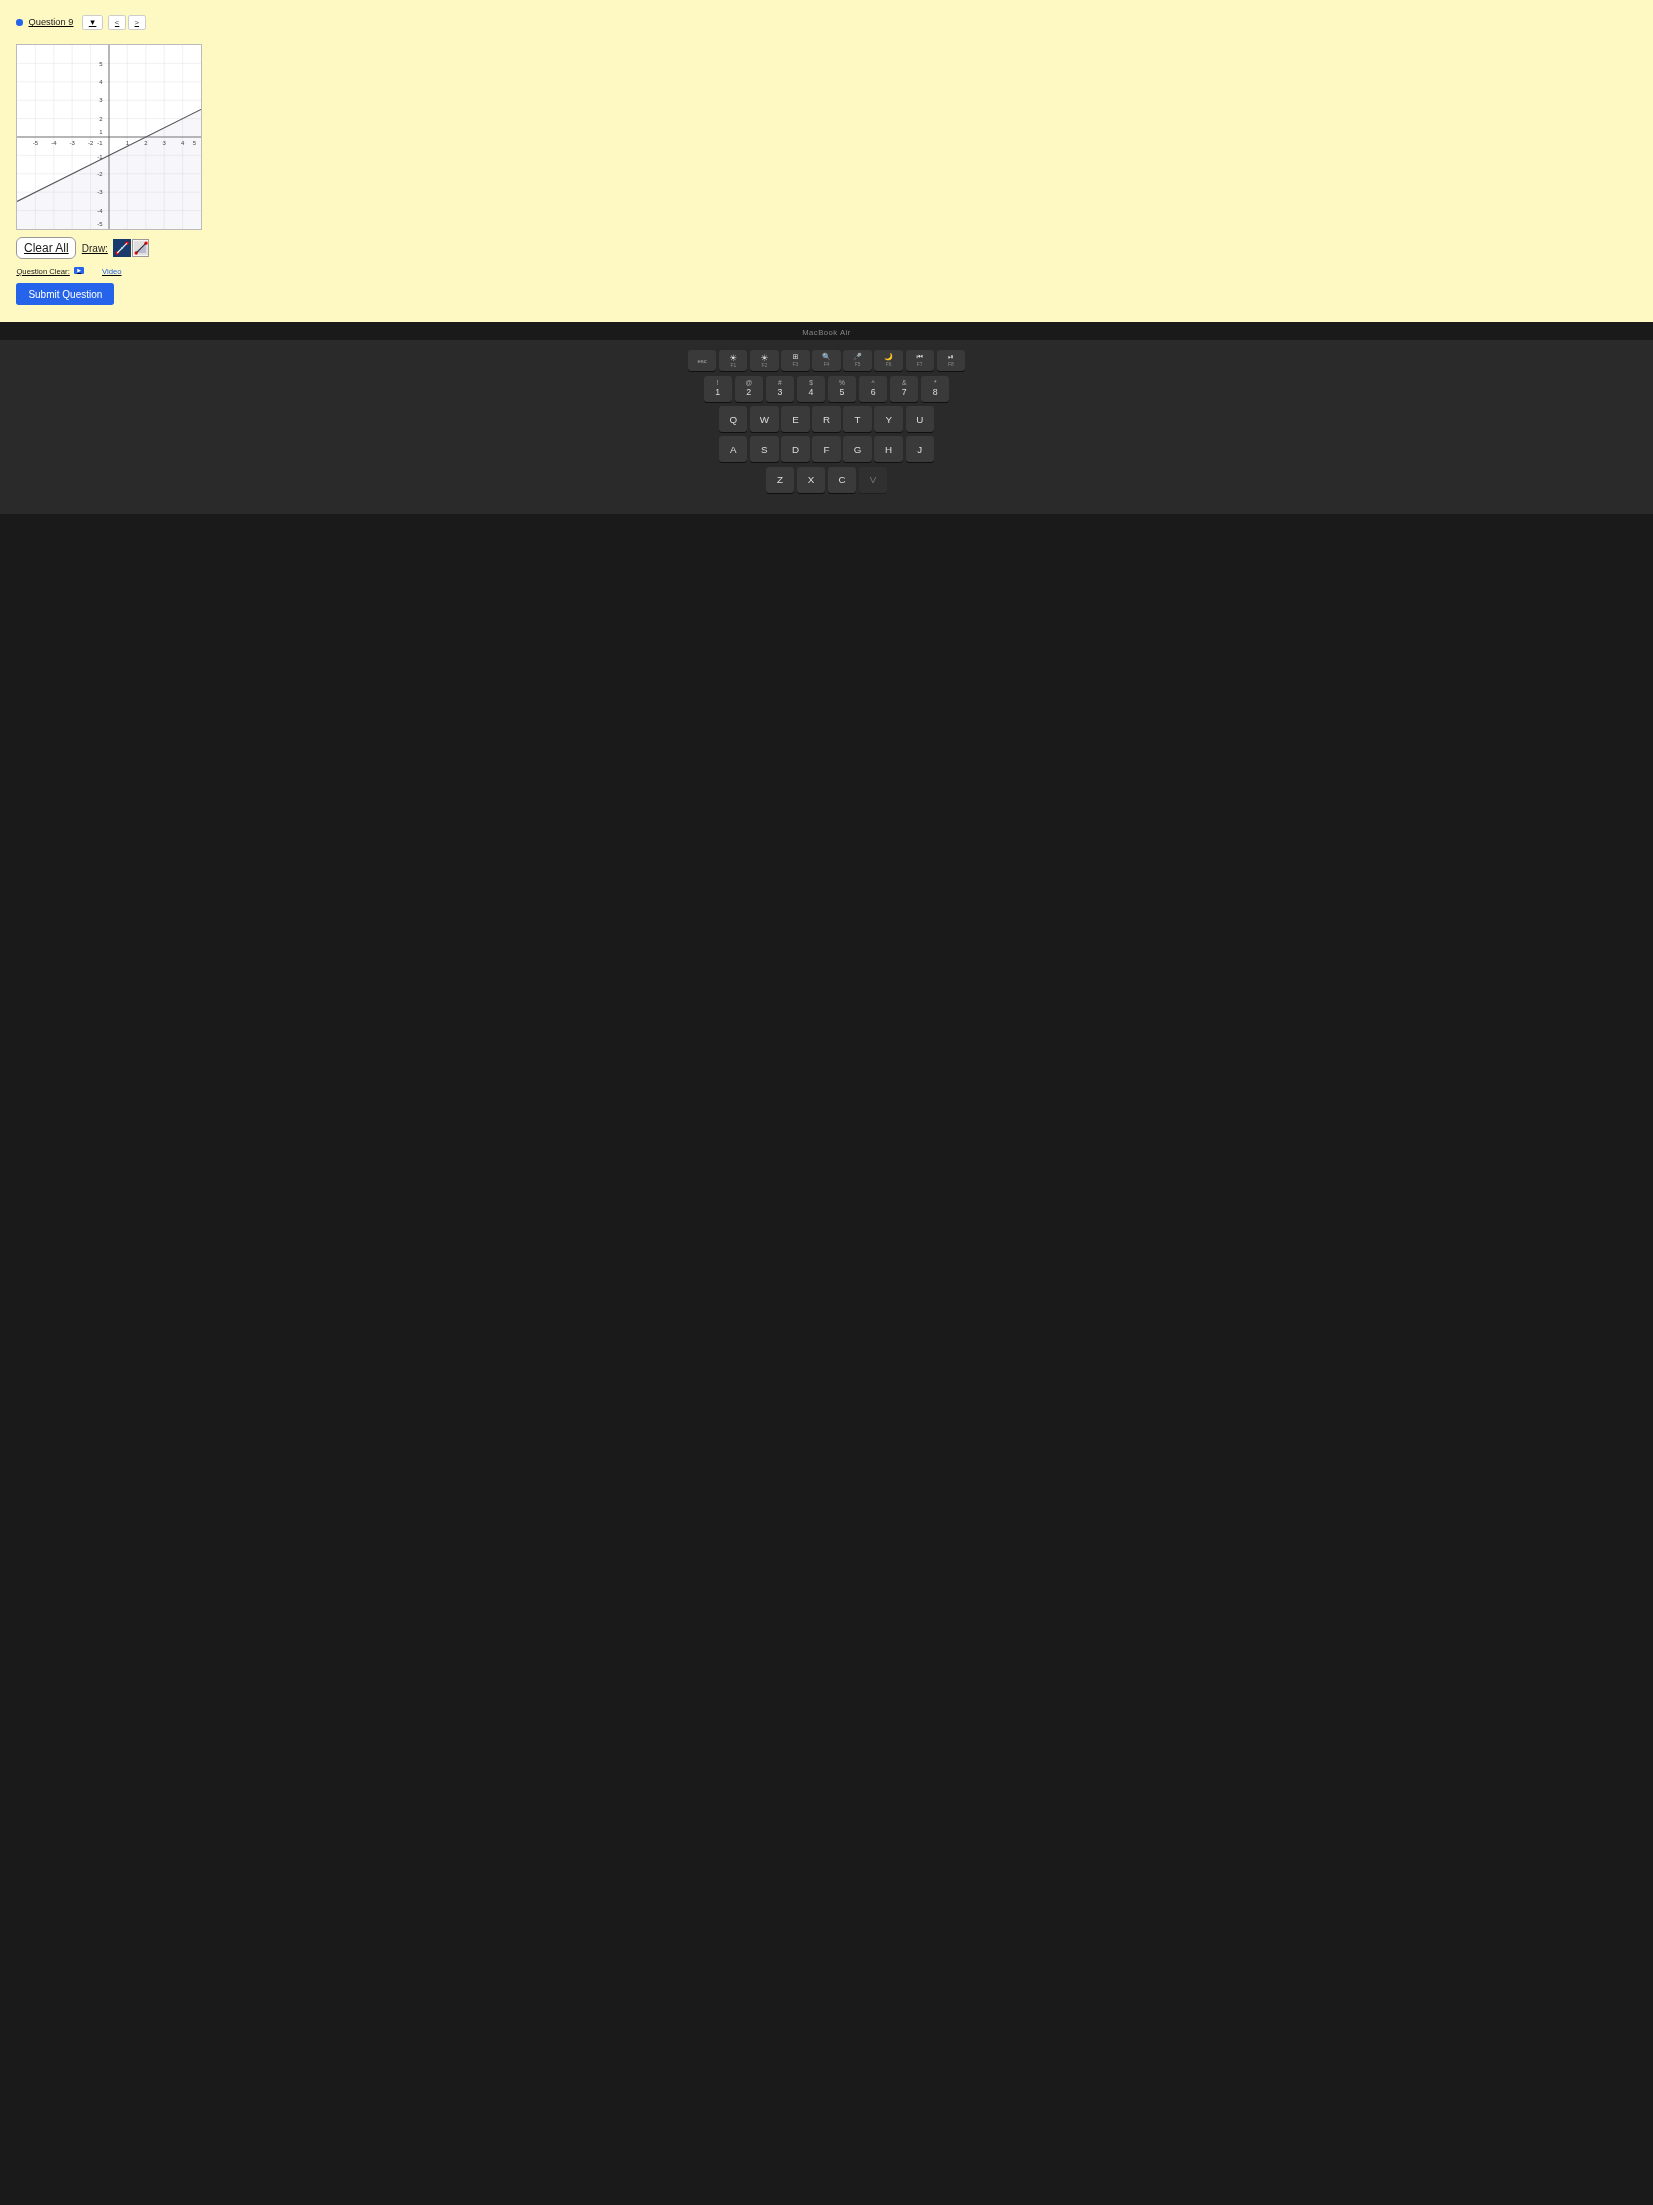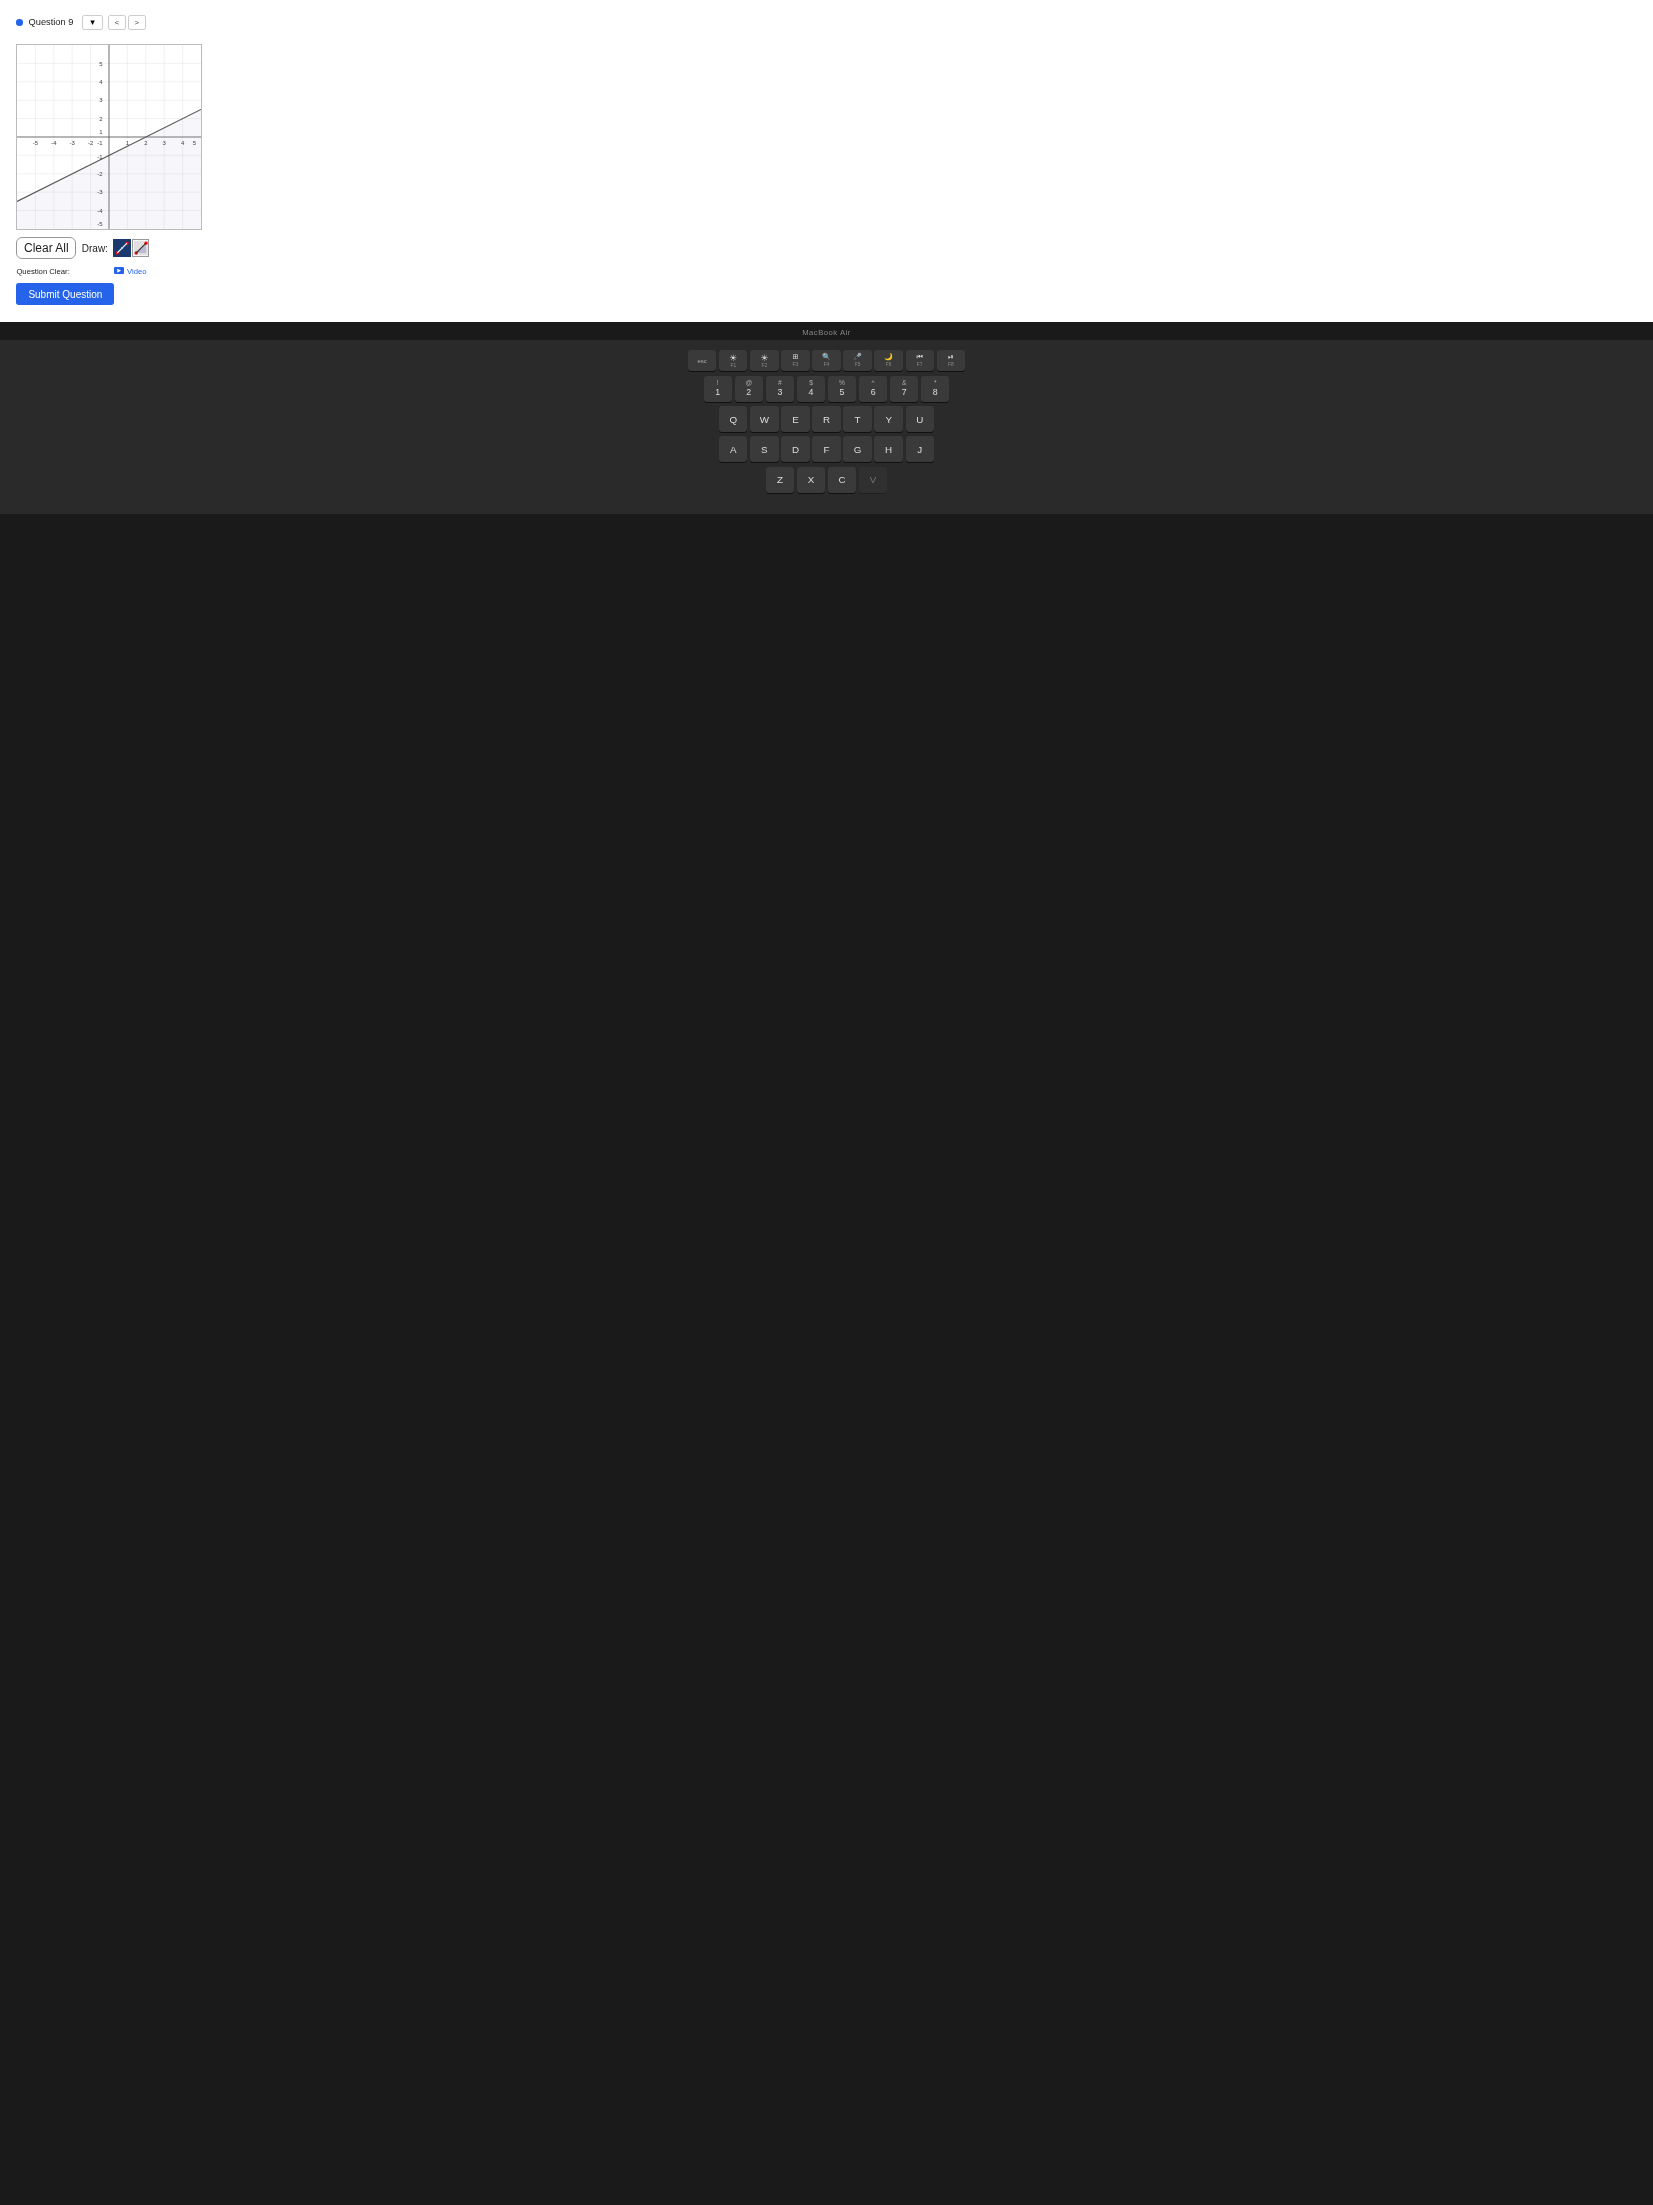--- a/index.html
+++ b/index.html
@@ -6,24 +6,25 @@
     body {
       width: 100vw;
       min-height: 100vh;
       background: #1a1a1a;
       font-family: -apple-system, BlinkMacSystemFont, 'Helvetica Neue', Arial, sans-serif;
       overflow-x: hidden;
     }
 
     
     .screen {
-      background: #ffffff;
+      background: #fef9c3;
       width: 100%;
       padding: 11px 16.4px 16.4px 16.4px;
       position: relative;
+      text-decoration: underline;
     }
 
     
     .question-nav {
       display: flex;
       align-items: center;
       gap: 5.5px;
       margin-bottom: 9.8px;
       padding: 4.4px 0;
     }
@@ -145,23 +146,22 @@
       margin-bottom: 7.7px;
       font-size: 7.7px;
       color: #222;
     }
 
     .video-link {
       color: #2563eb;
       text-decoration: none;
       display: flex;
       align-items: flex-start;
-      gap: 3px;
+      gap: 18px;
       font-size: 7.7px;
-      margin-left: 40px;
     }
 
     .video-icon {
       width: 9.8px;
       height: 7.7px;
       background: #2563eb;
       border-radius: 1.1px;
       display: inline-flex;
       align-items: center;
       justify-content: center;

